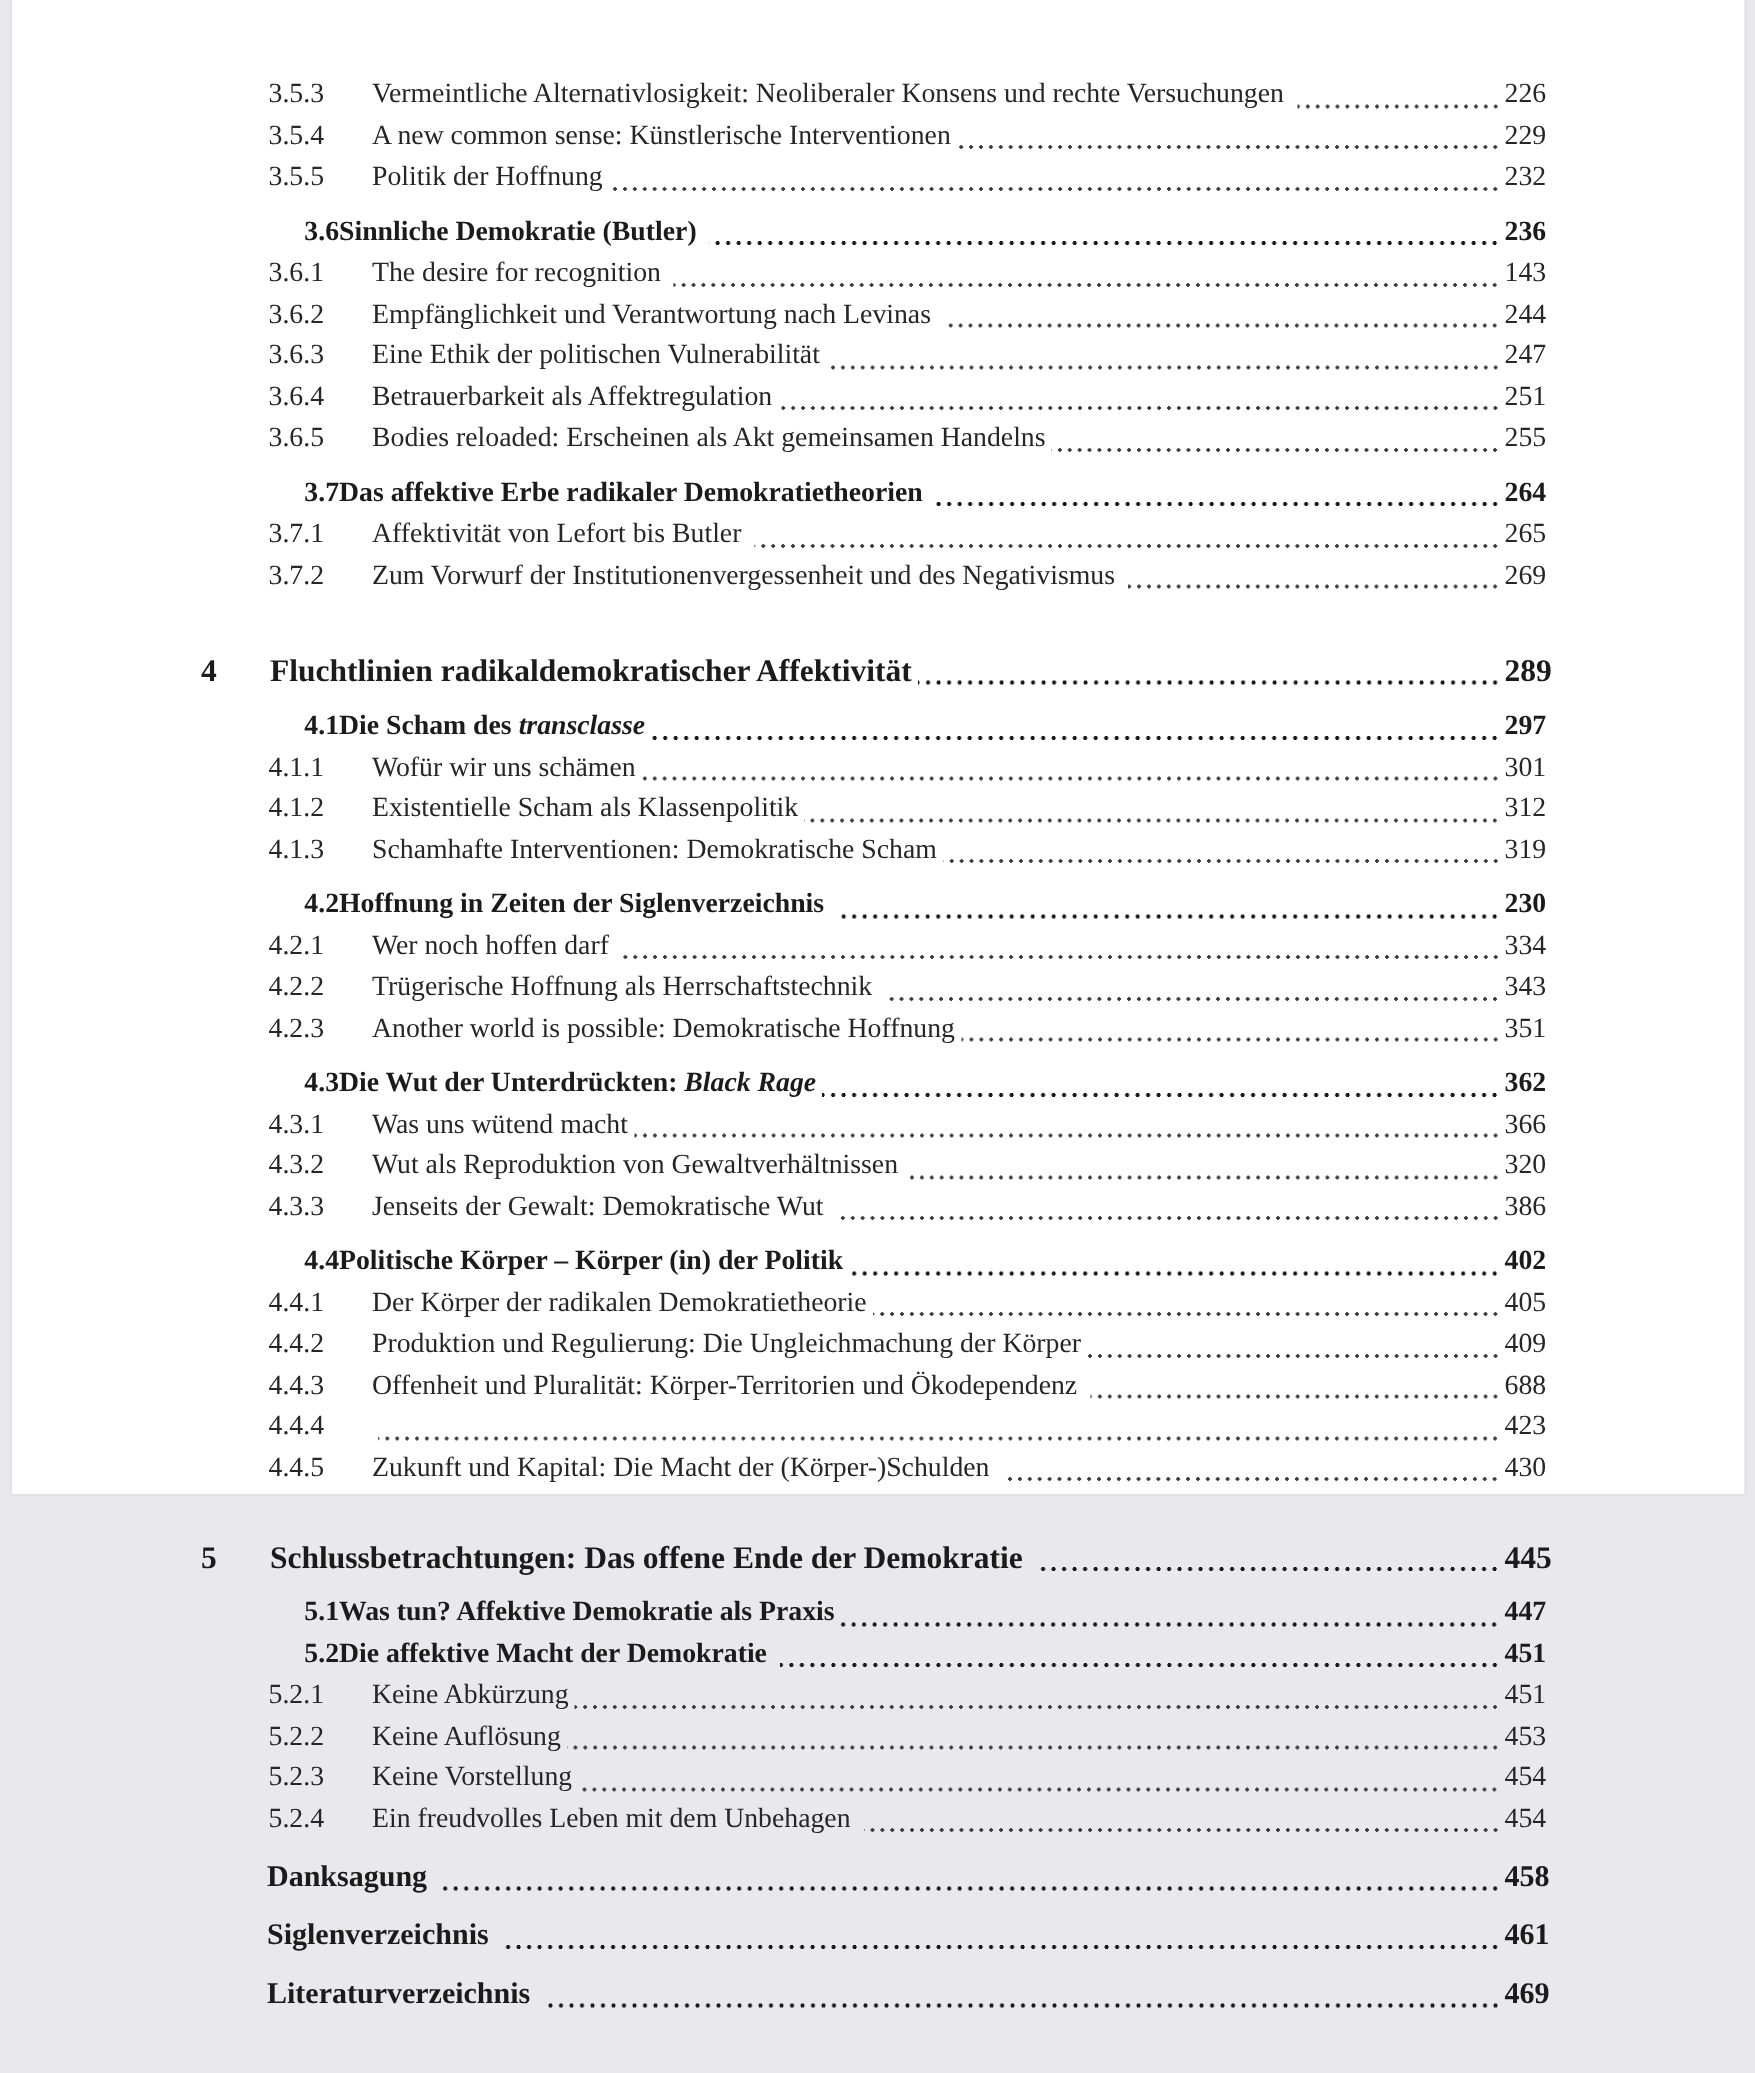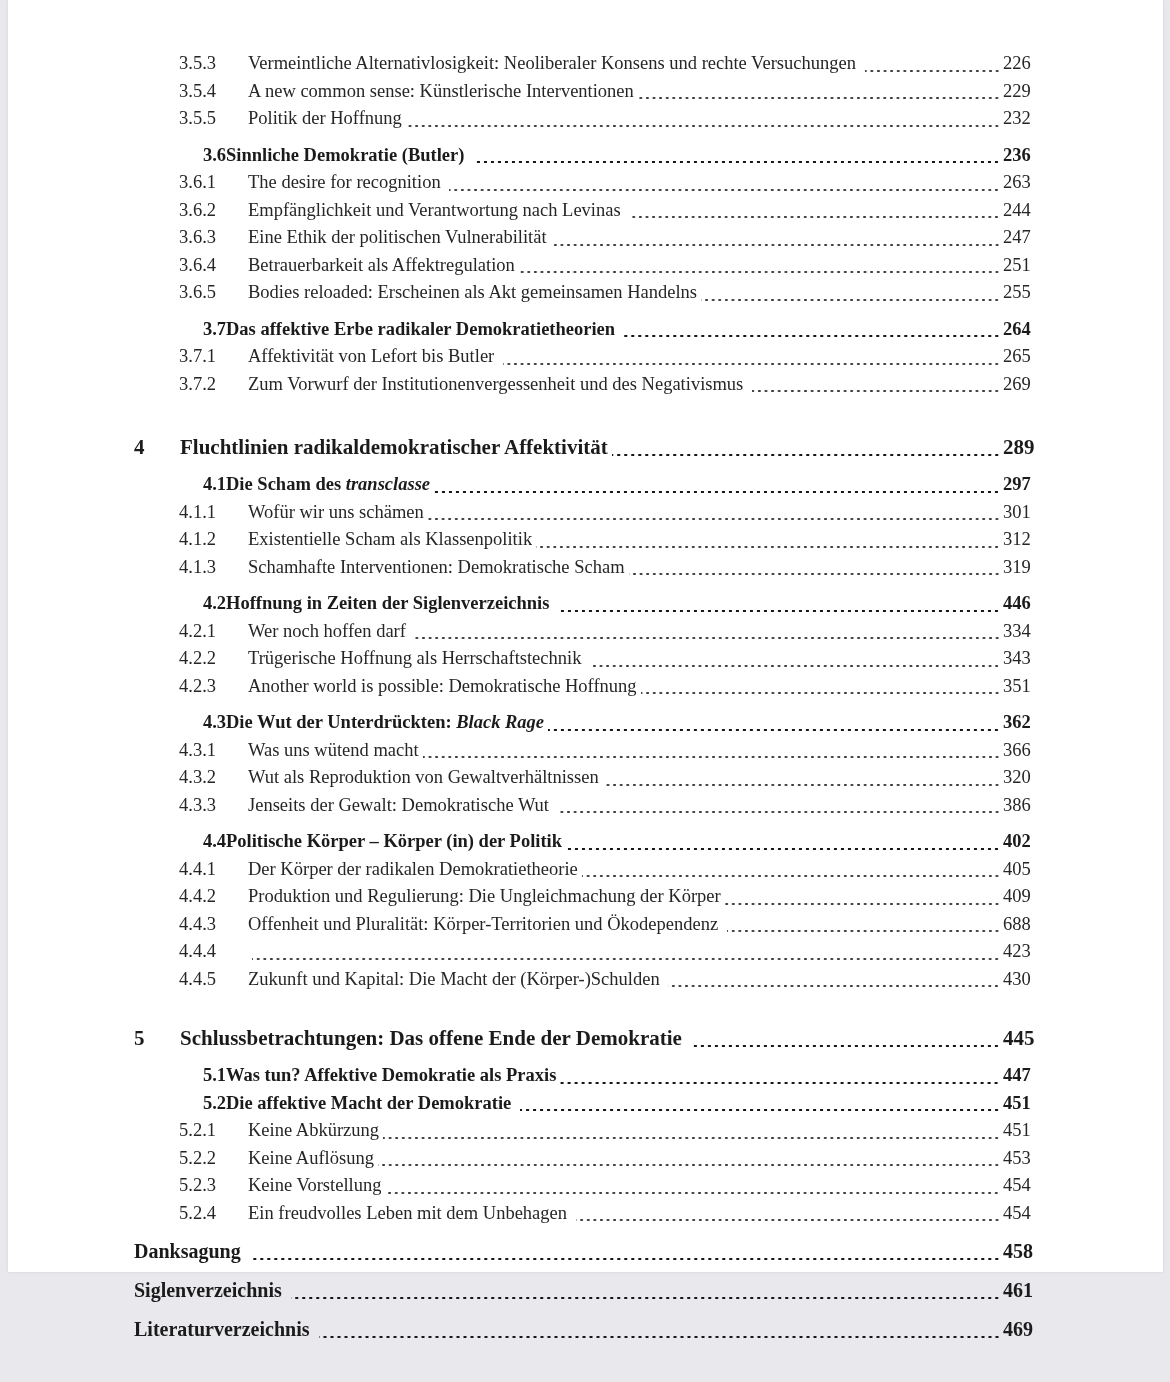--- a/index.html
+++ b/index.html
@@ -9,21 +9,21 @@
     height: 1382px;
     overflow: hidden;
     background: #e8e8ed;
     font-family: "Liberation Serif", serif;
   }
   .page {
     position: absolute;
     left: 8px;
     top: 0;
     width: 1155px;
-    height: 1272px;
+    height: 996px;
     background: #ffffff;
     box-shadow: 0 0 3px rgba(0,0,0,0.10);
   }
   .toc {
     padding: 50px 120px 0 126px;
     color: #1b1b1b;
   }
   .toc-row {
     display: flex;
     align-items: baseline;
@@ -73,20 +73,21 @@
   .level-2 .num { margin-left: 23px; width: 69px; text-align: right; }
   
   .level-3 .num { margin-left: 45px; width: 69px; }
   
   .level-0 {
     font-weight: bold;
     font-size: 20px;
     line-height: 30px;
     color: #1b1b1b;
     margin-top: 10px;
+    margin-left: 44px;
   }
   .level-0 .leader, .level-1 .leader, .level-2 .leader {
     background-image: radial-gradient(circle, #161616 1.18px, transparent 1.5px);
     background-size: 7px 4px;
   }
   
   .gap-small  { margin-top: 9px; }
   .gap-medium { margin-top: 30px; }
   .gap-large  { margin-top: 34px; }
 </style>
@@ -116,21 +117,21 @@
       <div class="toc-row level-2 gap-small">
         <span class="num">3.6</span>
         <span class="title"><span class="tit-main">Sinnliche Demokratie (Butler) </span><span class="tit-it"></span></span>
         <span class="leader"></span>
         <span class="pagenum">236</span>
       </div>
       <div class="toc-row level-3">
         <span class="num">3.6.1</span>
         <span class="title"><span class="tit-main">The desire for recognition </span><span class="tit-it"></span></span>
         <span class="leader"></span>
-        <span class="pagenum">263</span>
+        <span class="pagenum">143</span>
       </div>
       <div class="toc-row level-3">
         <span class="num">3.6.2</span>
         <span class="title"><span class="tit-main">Empfänglichkeit und Verantwortung nach Levinas </span><span class="tit-it"></span></span>
         <span class="leader"></span>
         <span class="pagenum">244</span>
       </div>
       <div class="toc-row level-3">
         <span class="num">3.6.3</span>
         <span class="title"><span class="tit-main">Eine Ethik der politischen Vulnerabilität</span><span class="tit-it"></span></span>
@@ -194,21 +195,21 @@
       <div class="toc-row level-3">
         <span class="num">4.1.3</span>
         <span class="title"><span class="tit-main">Schamhafte Interventionen: Demokratische Scham</span><span class="tit-it"></span></span>
         <span class="leader"></span>
         <span class="pagenum">319</span>
       </div>
       <div class="toc-row level-2 gap-small">
         <span class="num">4.2</span>
         <span class="title"><span class="tit-main">Hoffnung in Zeiten der Siglenverzeichnis </span><span class="tit-it"></span></span>
         <span class="leader"></span>
-        <span class="pagenum">446</span>
+        <span class="pagenum">230</span>
       </div>
       <div class="toc-row level-3">
         <span class="num">4.2.1</span>
         <span class="title"><span class="tit-main">Wer noch hoffen darf </span><span class="tit-it"></span></span>
         <span class="leader"></span>
         <span class="pagenum">334</span>
       </div>
       <div class="toc-row level-3">
         <span class="num">4.2.2</span>
         <span class="title"><span class="tit-main">Trügerische Hoffnung als Herrschaftstechnik </span><span class="tit-it"></span></span>

